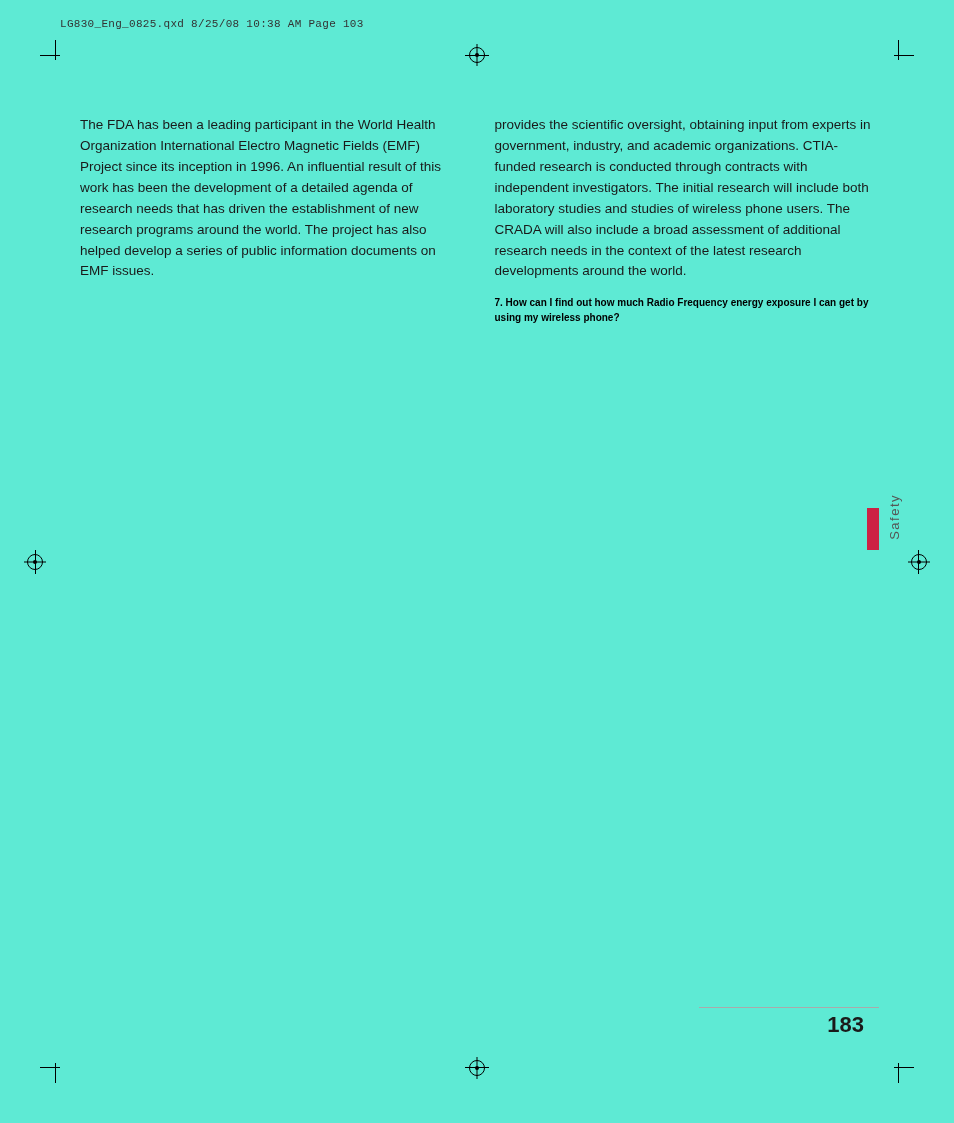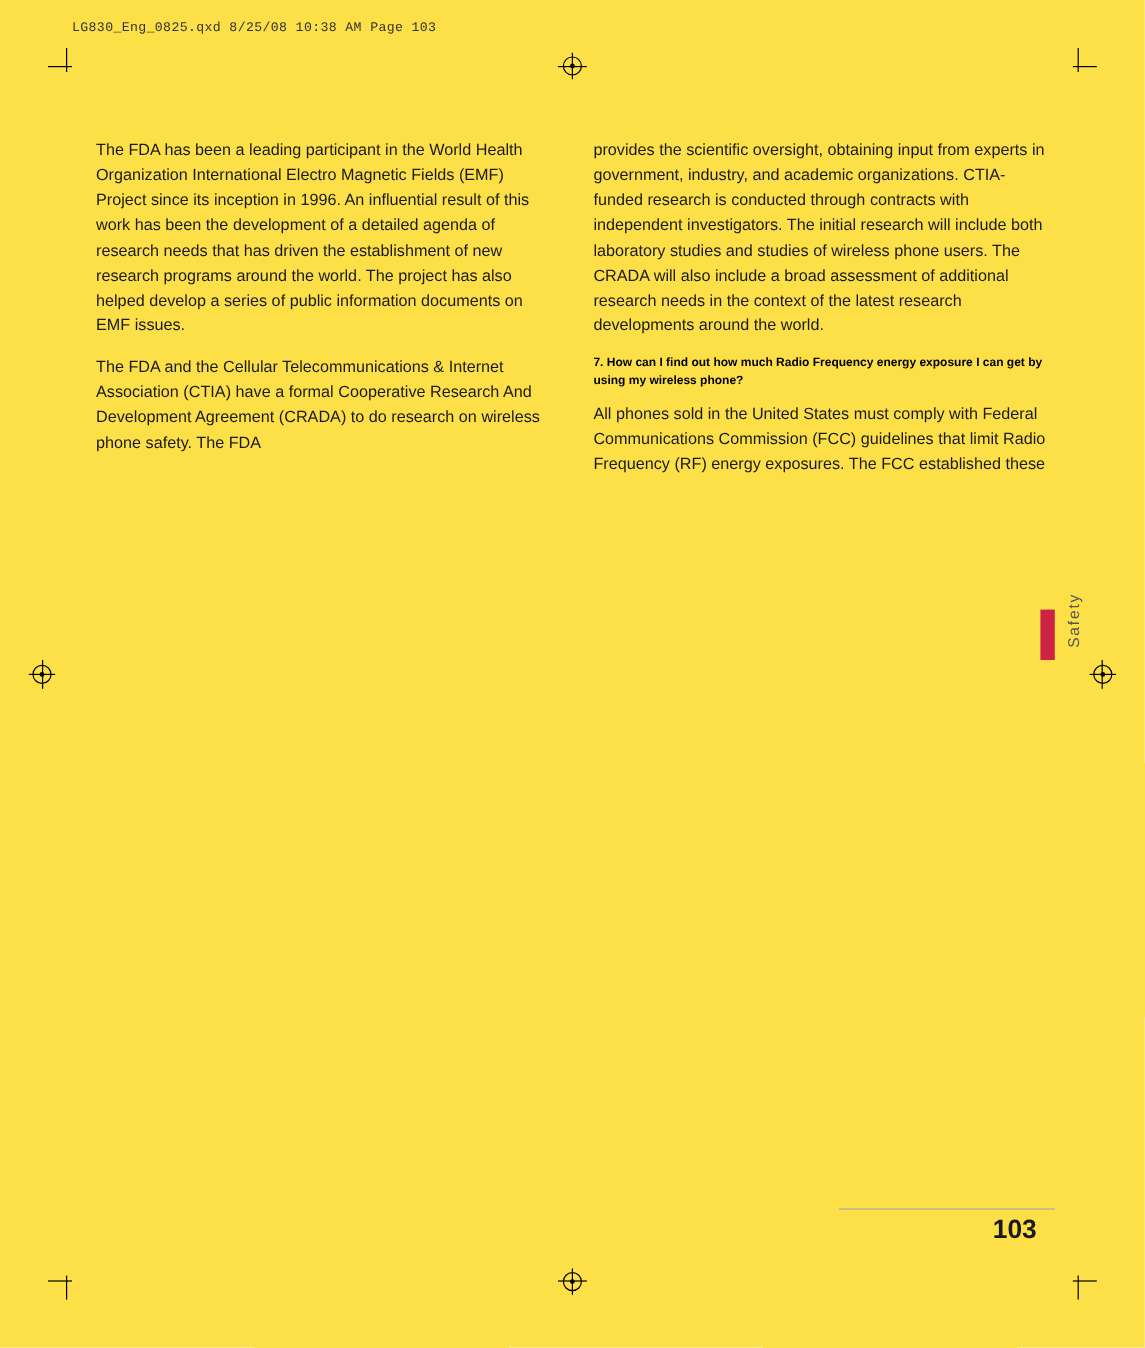--- a/index.html
+++ b/index.html
@@ -14,21 +14,21 @@
       background: #ffffff;
       font-family: 'Arial', sans-serif;
       position: relative;
       overflow: hidden;
     }
 
     .page-container {
       width: 954px;
       height: 1123px;
       position: relative;
-      background: #fde047;
+      background: #5eead4;
     }
 
     
     .header-bar {
       position: absolute;
       top: 18px;
       left: 60px;
       right: 60px;
       font-size: 11px;
       color: #333;
@@ -248,33 +248,31 @@
   <div class="crop-mark reg-right-h"></div>
   <div class="crop-mark reg-right-v"></div>
   <div class="reg-circle reg-right-circle"></div>
   <div class="reg-dot reg-right-dot"></div>
 
   <div class="content-area">
     <div class="columns">
 
       <div class="left-col">
         <p class="text-paragraph">The FDA has been a leading participant in the World Health Organization International Electro Magnetic Fields (EMF) Project since its inception in 1996. An influential result of this work has been the development of a detailed agenda of research needs that has driven the establishment of new research programs around the world. The project has also helped develop a series of public information documents on EMF issues.</p>
-        <p class="text-paragraph">The FDA and the Cellular Telecommunications &amp; Internet Association (CTIA) have a formal Cooperative Research And Development Agreement (CRADA) to do research on wireless phone safety. The FDA</p>
       </div>
 
       <div class="right-col">
         <p class="text-paragraph">provides the scientific oversight, obtaining input from experts in government, industry, and academic organizations. CTIA-funded research is conducted through contracts with independent investigators. The initial research will include both laboratory studies and studies of wireless phone users. The CRADA will also include a broad assessment of additional research needs in the context of the latest research developments around the world.</p>
         <p class="section-heading">7.  How can I find out how much Radio Frequency energy exposure I can get by using my wireless phone?</p>
-        <p class="text-paragraph">All phones sold in the United States must comply with Federal Communications Commission (FCC) guidelines that limit Radio Frequency (RF) energy exposures. The FCC established these</p>
       </div>
 
     </div>
   </div>
 
   <div style="position:absolute; right: 52px; top: 44%; writing-mode: vertical-rl; transform: rotate(180deg); font-size: 13px; color: #555; letter-spacing: 1.5px; font-family: Arial, sans-serif;">Safety</div>
 
   <div style="position:absolute; right: 75px; top: 508px; width: 12px; height: 42px; background: #cc2244;"></div>
 
   <div class="bottom-rule"></div>
 
-  <div class="page-number">103</div>
+  <div class="page-number">183</div>
 
 </div>
 
 </body></html>

